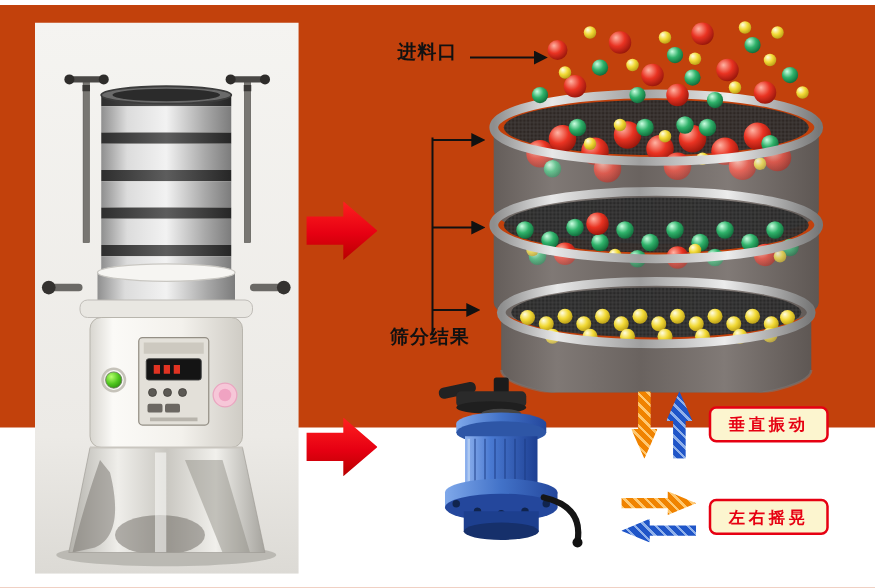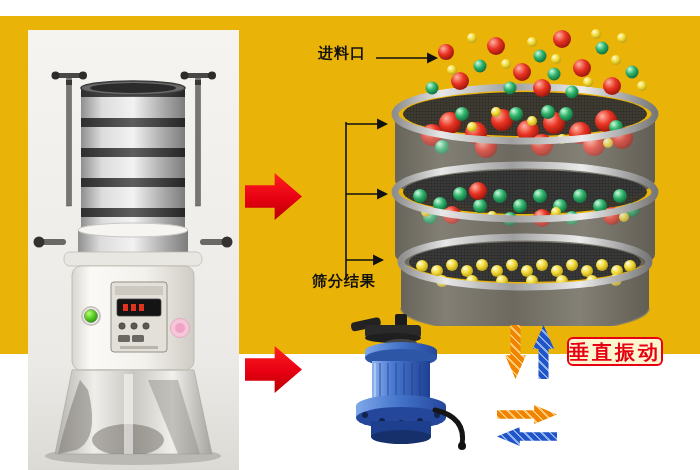--- a/index.html
+++ b/index.html
@@ -1,27 +1,27 @@
 <!DOCTYPE html>
 <html><head>
 <meta charset="utf-8">
 <style>
   *{margin:0;padding:0;box-sizing:border-box}
   html,body{width:700px;height:470px;background:#fff;overflow:hidden}
   body{font-family:"Liberation Sans",sans-serif;position:relative}
-  .stage{position:absolute;left:0;top:16px;width:700px;height:338px;background:#eab308}
+  .stage{position:absolute;left:0;top:4px;width:700px;height:338px;background:#c2410c}
   .abs{position:absolute}
   .label-cn{position:absolute;font-size:15px;font-weight:bold;color:#111;letter-spacing:1px;white-space:nowrap}
   .motor-label{position:absolute;font-size:15px;font-weight:bold;color:#e60012;background:#ffe34d;padding:0 3px;letter-spacing:1px;white-space:nowrap}
   .flow-arrow{position:absolute;width:57px;height:47px;
     background:linear-gradient(180deg,#ff2020 0%,#e60012 55%,#b80000 100%);
     clip-path:polygon(0 26%,52% 26%,52% 0,100% 50%,52% 100%,52% 74%,0 74%)}
   .motion-box{position:absolute;width:96px;height:29px;border:2px solid #e60012;border-radius:6px;
-    background:#fcf5cf;color:#e60012;font-weight:bold;font-size:20px;letter-spacing:3px;
-    display:flex;justify-content:center}
+    background:#fcf5cf;color:#e60012;font-weight:bold;font-size:13px;letter-spacing:3px;
+    display:flex;align-items:center;justify-content:center}
   .v-arrow{position:absolute;width:21px;height:54px}
   .h-arrow{position:absolute;width:60px;height:19px}
   .stripes-orange{background:repeating-linear-gradient(45deg,#f08300 0 4px,#ffc870 4px 6px)}
   .stripes-blue{background:repeating-linear-gradient(45deg,#1f55c8 0 4px,#8fb0ea 4px 6px)}
   .arrow-down{clip-path:polygon(26% 0,74% 0,74% 56%,100% 56%,50% 100%,0 56%,26% 56%)}
   .arrow-up{clip-path:polygon(50% 0,100% 44%,74% 44%,74% 100%,26% 100%,26% 44%,0 44%)}
   .arrow-right{clip-path:polygon(0 28%,62% 28%,62% 0,100% 50%,62% 100%,62% 72%,0 72%)}
   .arrow-left{clip-path:polygon(100% 28%,38% 28%,38% 0,0 50%,38% 100%,38% 72%,100% 72%)}
 </style>
 </head>
@@ -382,15 +382,18 @@
   </div>
 
   <div class="abs" style="left:495px;top:303px;width:200px;height:145px">
     <div class="v-arrow stripes-orange arrow-down" style="left:10px;top:6px"></div>
     <div class="v-arrow stripes-blue arrow-up" style="left:38px;top:6px"></div>
     <div class="motion-box" style="left:72px;top:18px">
       <span>垂直振动</span>
     </div>
     <div class="h-arrow stripes-orange arrow-right" style="left:2px;top:86px"></div>
     <div class="h-arrow stripes-blue arrow-left" style="left:2px;top:108px"></div>
+    <div class="motion-box" style="left:72px;top:92px">
+      <span>左右摇晃</span>
+    </div>
   </div>
 
 </div>
 
 </body></html>

